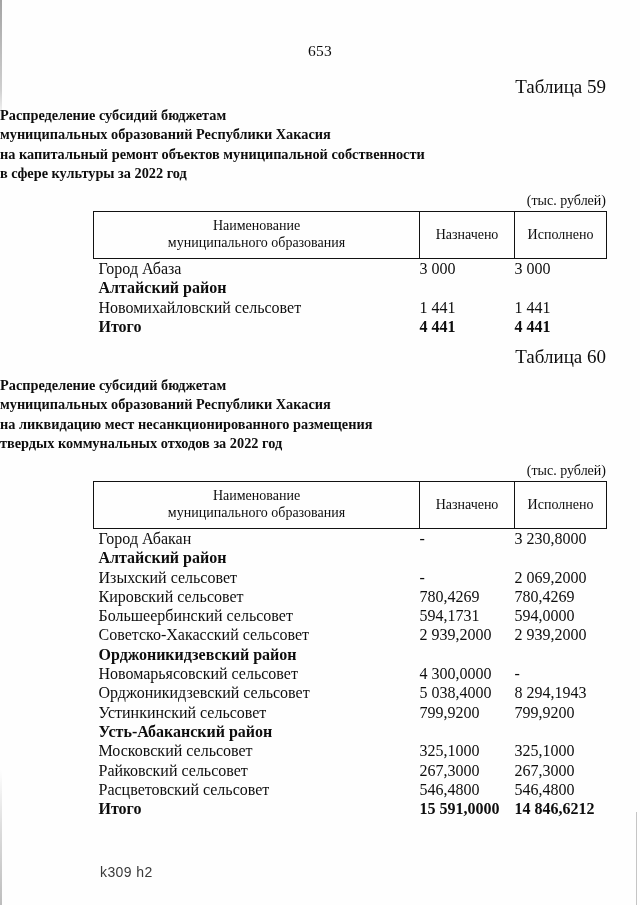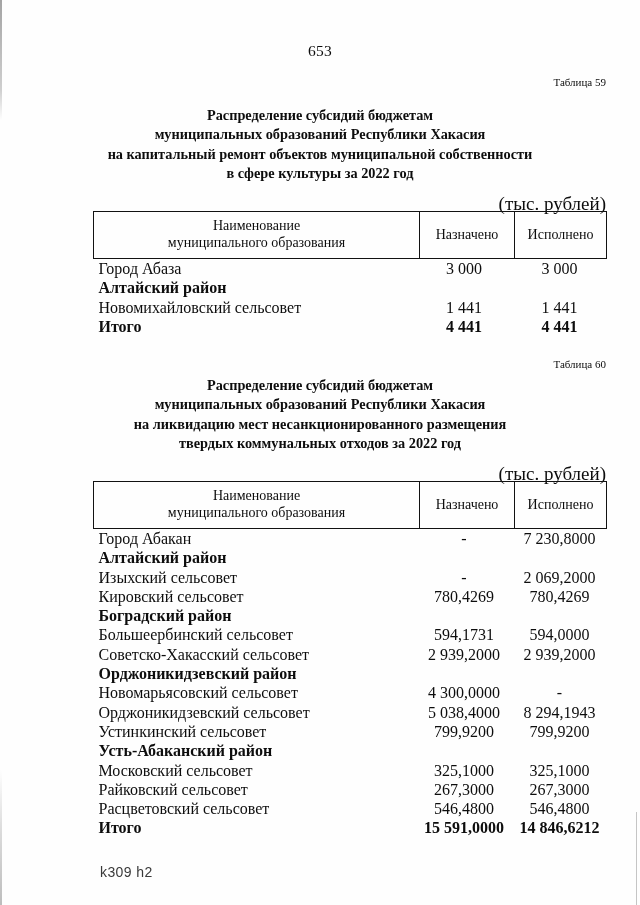--- a/index.html
+++ b/index.html
@@ -47,43 +47,43 @@
     left: 0;
     width: 640px;
     text-align: center;
     font-size: 15.5px;
     letter-spacing: 0.3px;
   }
 
   .table-label {
     position: absolute;
     right: 34px;
-    font-size: 11px;
+    font-size: 19px;
     white-space: nowrap;
   }
   #table-59-label { top: 76px; }
-  #table-60-label { top: 358px; }
+  #table-60-label { top: 346px; }
 
   .doc-title {
     position: absolute;
     left: 0;
     width: 640px;
-    text-align: center;
+    text-align: left;
     font-weight: bold;
     font-size: 14.3px;
     line-height: 19.4px;
   }
   #title-59 { top: 106px; }
   #title-60 { top: 376px; }
   .doc-title .tline { display: block; white-space: nowrap; }
 
   .units {
     position: absolute;
     right: 34px;
-    font-size: 19px;
+    font-size: 14px;
     white-space: nowrap;
   }
   #units-59 { top: 193px; }
   #units-60 { top: 463px; }
 
   .fin-table {
     position: absolute;
     left: 93px;
     width: 513px;
     border-collapse: collapse;
@@ -111,21 +111,21 @@
   .fin-table tbody td {
     border: none;
     padding: 0 0 0 0;
     height: 19.3px;
     line-height: 19.3px;
     font-size: 16px;
     vertical-align: bottom;
     white-space: nowrap;
   }
   .fin-table tbody td.name { text-align: left; padding-left: 5px; }
-  .fin-table tbody td.num  { text-align: center; padding-right: 6px; margin-top: 46px; }
+  .fin-table tbody td.num  { text-align: left; padding-right: 6px; margin-top: 46px; }
   .fin-table tbody td.num.pad-right-exec { padding-right: 2px; }
 
   .fin-table tbody tr.group td.name { font-weight: bold; }
   .fin-table tbody tr.total td { font-weight: bold; }
 
   .footer-mark {
     position: absolute;
     left: 100px;
     top: 864px;
     font-size: 14px;
@@ -219,42 +219,37 @@
           <span class="hl">муниципального образования</span>
         </th>
         <th>Назначено</th>
         <th>Исполнено</th>
       </tr>
     </thead>
     <tbody id="table-60-body">
         <tr class="plain">
           <td class="name">Город Абакан</td>
           <td class="num">-</td>
-          <td class="num pad-right-exec">7 230,8000</td>
+          <td class="num pad-right-exec">3 230,8000</td>
         </tr>
         <tr class="group">
           <td class="name">Алтайский район</td>
           <td class="num"></td>
           <td class="num pad-right-exec"></td>
         </tr>
         <tr class="plain">
           <td class="name">Изыхский сельсовет</td>
           <td class="num">-</td>
           <td class="num pad-right-exec">2 069,2000</td>
         </tr>
         <tr class="plain">
           <td class="name">Кировский сельсовет</td>
           <td class="num">780,4269</td>
           <td class="num pad-right-exec">780,4269</td>
         </tr>
-        <tr class="group">
-          <td class="name">Боградский район</td>
-          <td class="num"></td>
-          <td class="num pad-right-exec"></td>
-        </tr>
         <tr class="plain">
           <td class="name">Большеербинский сельсовет</td>
           <td class="num">594,1731</td>
           <td class="num pad-right-exec">594,0000</td>
         </tr>
         <tr class="plain">
           <td class="name">Советско-Хакасский сельсовет</td>
           <td class="num">2 939,2000</td>
           <td class="num pad-right-exec">2 939,2000</td>
         </tr>

